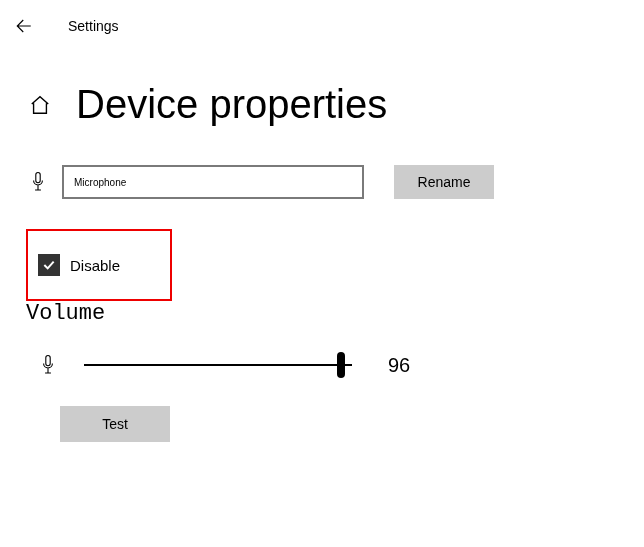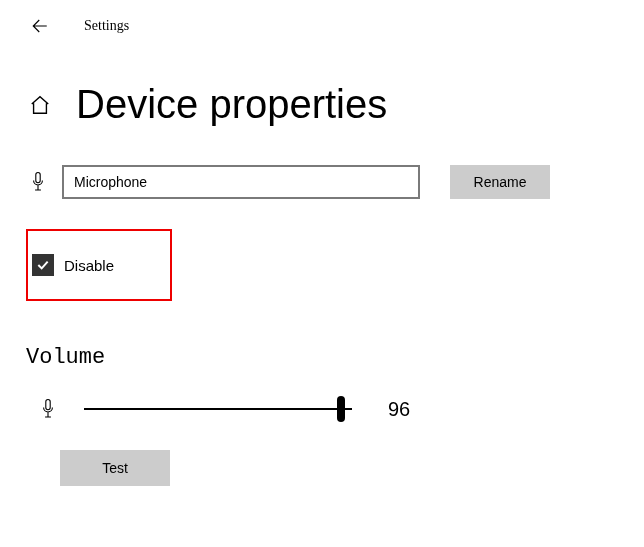--- a/index.html
+++ b/index.html
@@ -9,22 +9,21 @@
     width: 644px;
     height: 547px;
     font-family: "Segoe UI", Arial, sans-serif;
     background: #fff;
     color: #000;
     overflow: hidden;
   }
   .header {
     display: flex;
     align-items: center;
-    padding: 14px 20px 10px 28px;
-    font-family: Liberation Serif, serif;
+    padding: 14px 20px 10px 12px;
   }
   .back-btn {
     width: 24px;
     height: 24px;
     display: flex;
     align-items: center;
     justify-content: center;
     cursor: pointer;
   }
   .settings-title {
@@ -60,44 +59,43 @@
     margin-bottom: 30px;
   }
   .mic-icon {
     width: 24px;
     height: 24px;
     display: flex;
     align-items: center;
     justify-content: center;
   }
   .name-input {
-    width: 358px;
+    width: 302px;
     height: 34px;
     border: 2px solid #7a7a7a;
     padding: 4px 10px;
-    font-size: 14px;
+    font-size: 10px;
   }
   .rename-btn {
     width: 100px;
     height: 34px;
     background: #ccc;
     border: none;
     font-size: 14px;
     cursor: pointer;
     margin-left: 18px;
   }
   .disable-box {
     border: 2px solid #e00;
     width: 146px;
     height: 72px;
     display: flex;
     align-items: center;
-    padding-left: 4px;
+    padding-left: 10px;
     gap: 10px;
-    margin-bottom: 44px;
   }
   .checkbox {
     width: 22px;
     height: 22px;
     background: #333;
     display: flex;
     align-items: center;
     justify-content: center;
     cursor: pointer;
   }

